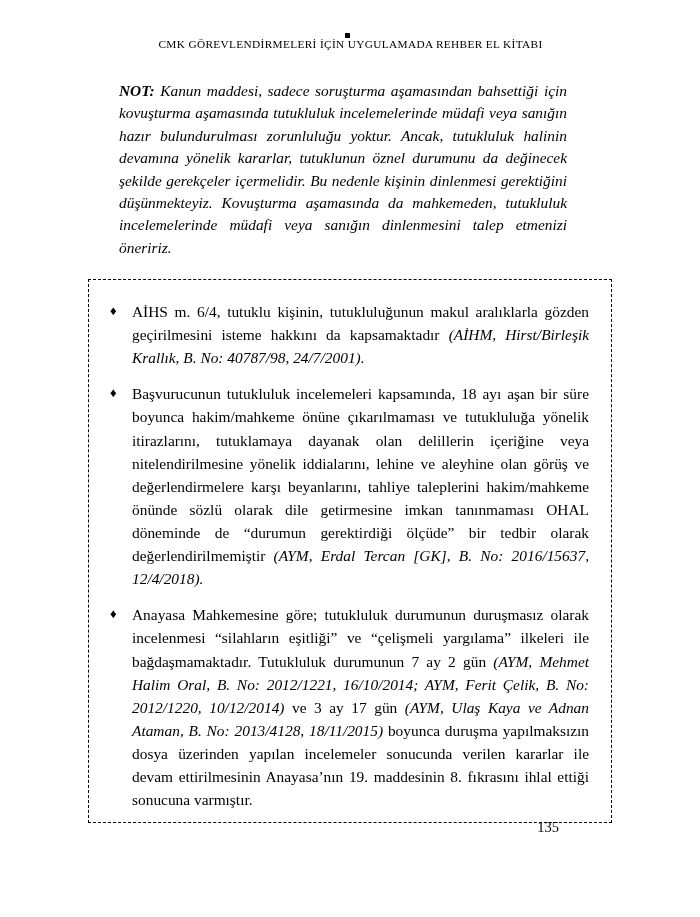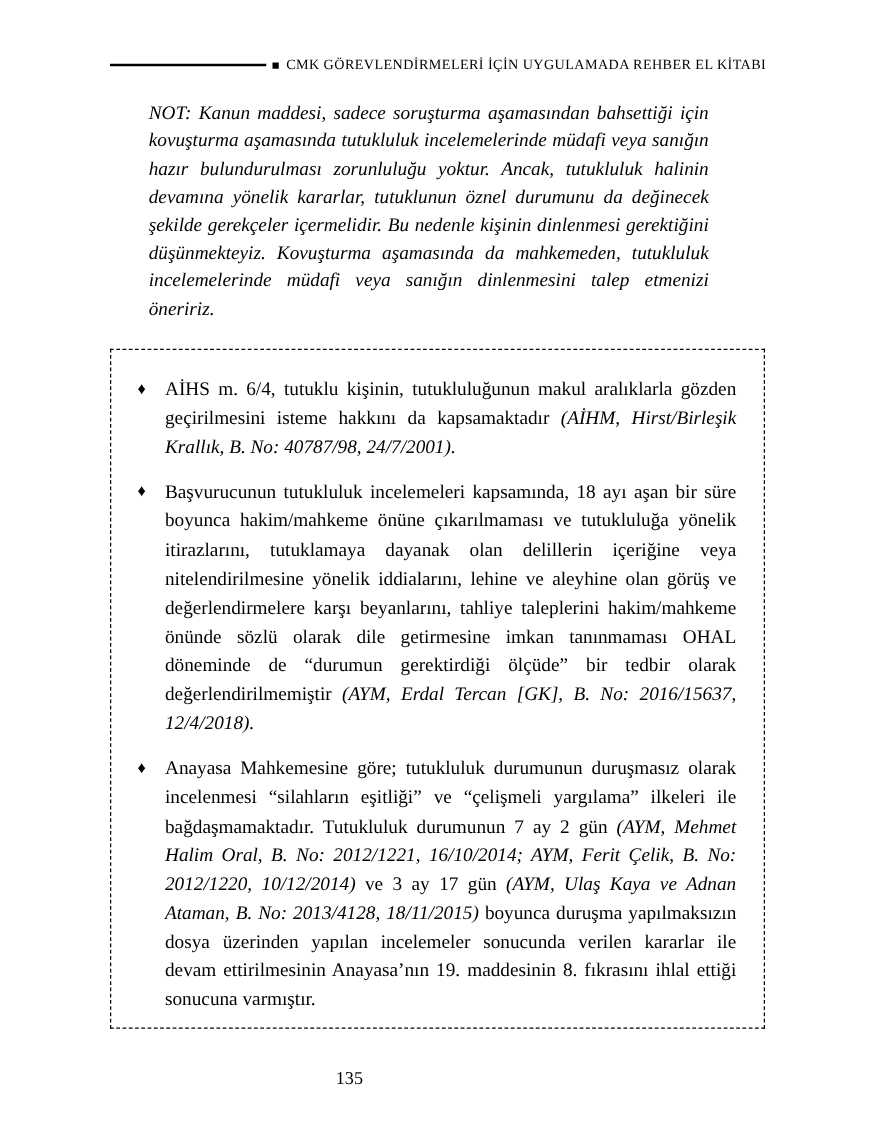--- a/index.html
+++ b/index.html
@@ -18,26 +18,27 @@
   .page {
     position: absolute;
     top: 0; left: 0;
     width: 700px;
     height: 917px;
   }
 
   
   .header {
     position: absolute;
-    top: 43px;
+    top: 32px;
     left: 88px;
     width: 525px;
     height: 18px;
     display: flex;
     align-items: center;
+    flex-direction: column;
   }
   .header-rule {
     flex: 1 1 auto;
     height: 2px;
     background: #000000;
     margin-right: 5px;
   }
   .header-square {
     width: 5px;
     height: 5px;
@@ -60,21 +61,21 @@
     left: 119px;
     width: 448px;
     font-style: italic;
     font-size: 15.4px;
     line-height: 1.455;
     text-align: justify;
     text-justify: inter-word;
     hyphens: manual;
   }
   .note b {
-    font-weight: normal;
+    font-weight: bold;
     font-style: italic;
   }
 
   
   .box {
     position: absolute;
     top: 279px;
     left: 88px;
     width: 524px;
     height: 544px;
@@ -105,24 +106,24 @@
     font-size: 15.4px;
     line-height: 1.5;
     text-align: justify;
     text-justify: inter-word;
   }
   .bullet-text i { font-style: italic; }
 
   
   .page-number {
     position: absolute;
-    top: 855px;
+    top: 819px;
     left: 0;
     width: 559px;
-    text-align: center;
+    text-align: right;
     font-size: 14.5px;
   }
 </style>
 </head>
 <body>
 
 <div class="page">
 
   <div class="header">
     <div class="header-rule"></div>

